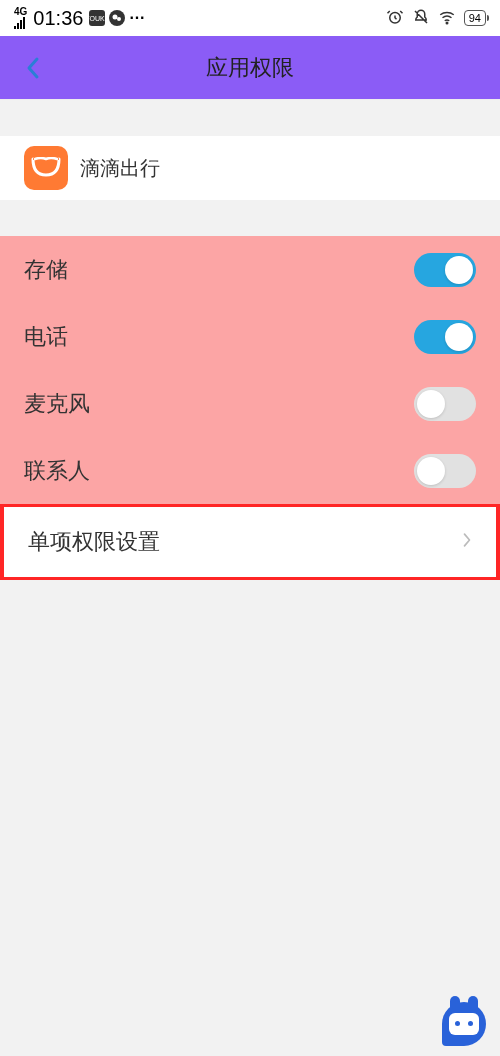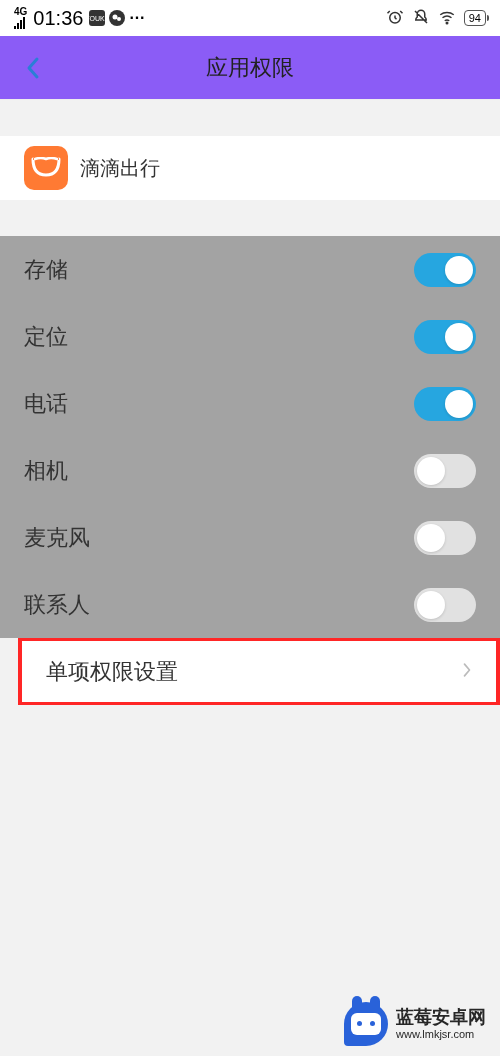--- a/index.html
+++ b/index.html
@@ -143,21 +143,21 @@
     }
     .app-icon svg {
       width: 30px;
       height: 22px;
     }
     .app-name {
       font-size: 20px;
       color: #333;
     }
     .permissions {
-      background: #a3a3a3;
+      background: #fca5a5;
       margin-top: 36px;
     }
     .perm-row {
       height: 67px;
       display: flex;
       align-items: center;
       justify-content: space-between;
       padding: 0 24px;
     }
     .perm-label {
@@ -186,30 +186,29 @@
       top: 3px;
       box-shadow: 0 1px 3px rgba(0,0,0,0.15);
     }
     .toggle.on .toggle-knob {
       right: 3px;
     }
     .toggle.off .toggle-knob {
       left: 3px;
     }
     .nav-row {
-      height: 67px;
+      height: 76px;
       background: #fff;
       display: flex;
       align-items: center;
       justify-content: space-between;
       padding: 0 24px;
       border: 3px solid #ff2626;
       border-left-width: 4px;
       border-right-width: 4px;
-      margin-left: 18px;
     }
     .nav-label {
       font-size: 22px;
       color: #333;
     }
     .chevron {
       color: #bbb;
     }
     .watermark {
       position: absolute;
@@ -348,34 +347,22 @@
 </div>
 
 <div class="permissions">
   <div class="perm-row">
     <span class="perm-label">存储</span>
     <div class="toggle on">
         <div class="toggle-knob"></div>
       </div>
   </div>
   <div class="perm-row">
-    <span class="perm-label">定位</span>
-    <div class="toggle on">
-        <div class="toggle-knob"></div>
-      </div>
-  </div>
-  <div class="perm-row">
     <span class="perm-label">电话</span>
     <div class="toggle on">
-        <div class="toggle-knob"></div>
-      </div>
-  </div>
-  <div class="perm-row">
-    <span class="perm-label">相机</span>
-    <div class="toggle off">
         <div class="toggle-knob"></div>
       </div>
   </div>
   <div class="perm-row">
     <span class="perm-label">麦克风</span>
     <div class="toggle off">
         <div class="toggle-knob"></div>
       </div>
   </div>
   <div class="perm-row">
@@ -392,17 +379,13 @@
     <svg viewBox="0 0 12 20" width="10" height="18">
         <path d="M3 3 L9 10 L3 17" fill="none" stroke="#bbb" stroke-width="2" stroke-linecap="round" stroke-linejoin="round"></path>
       </svg>
   </span>
 </div>
 
 <div class="watermark">
   <div class="wm-icon">
     <div class="wm-face"></div>
   </div>
-  <div class="wm-text">
-    <span class="wm-title">蓝莓安卓网</span>
-    <span class="wm-url">www.lmkjsr.com</span>
-  </div>
 </div>
 
 </body></html>

